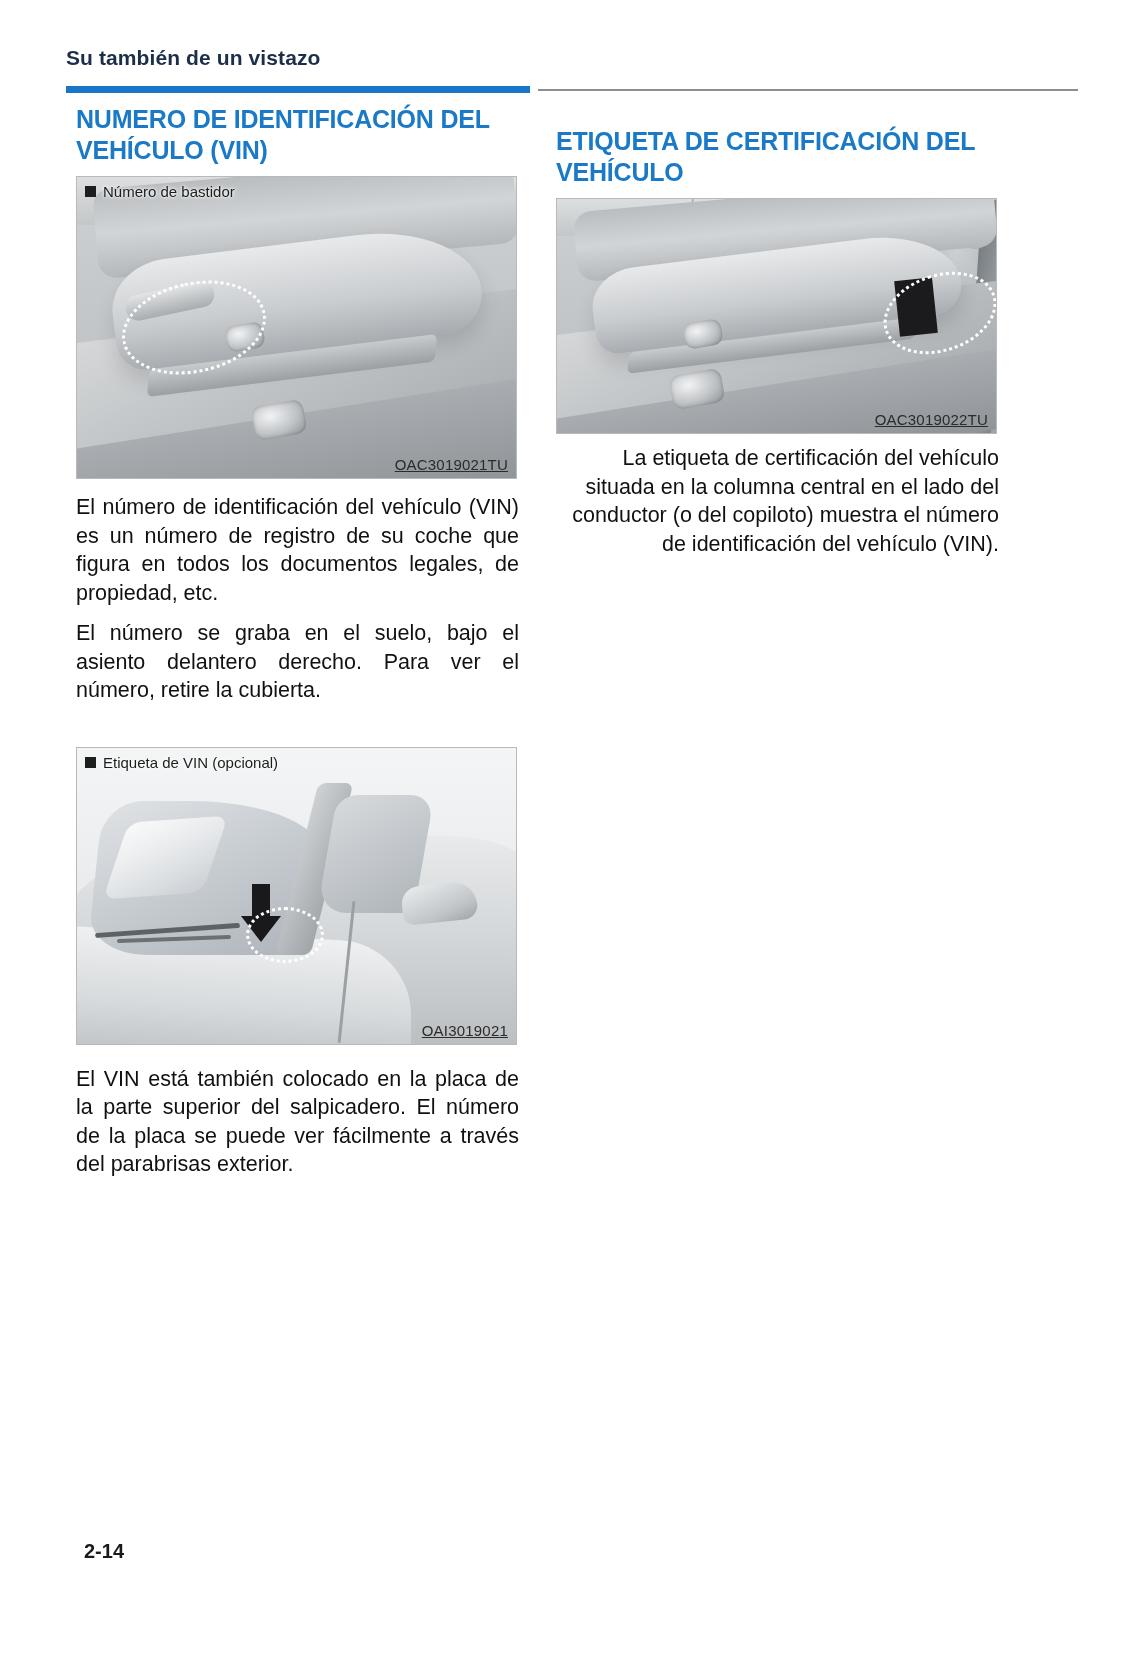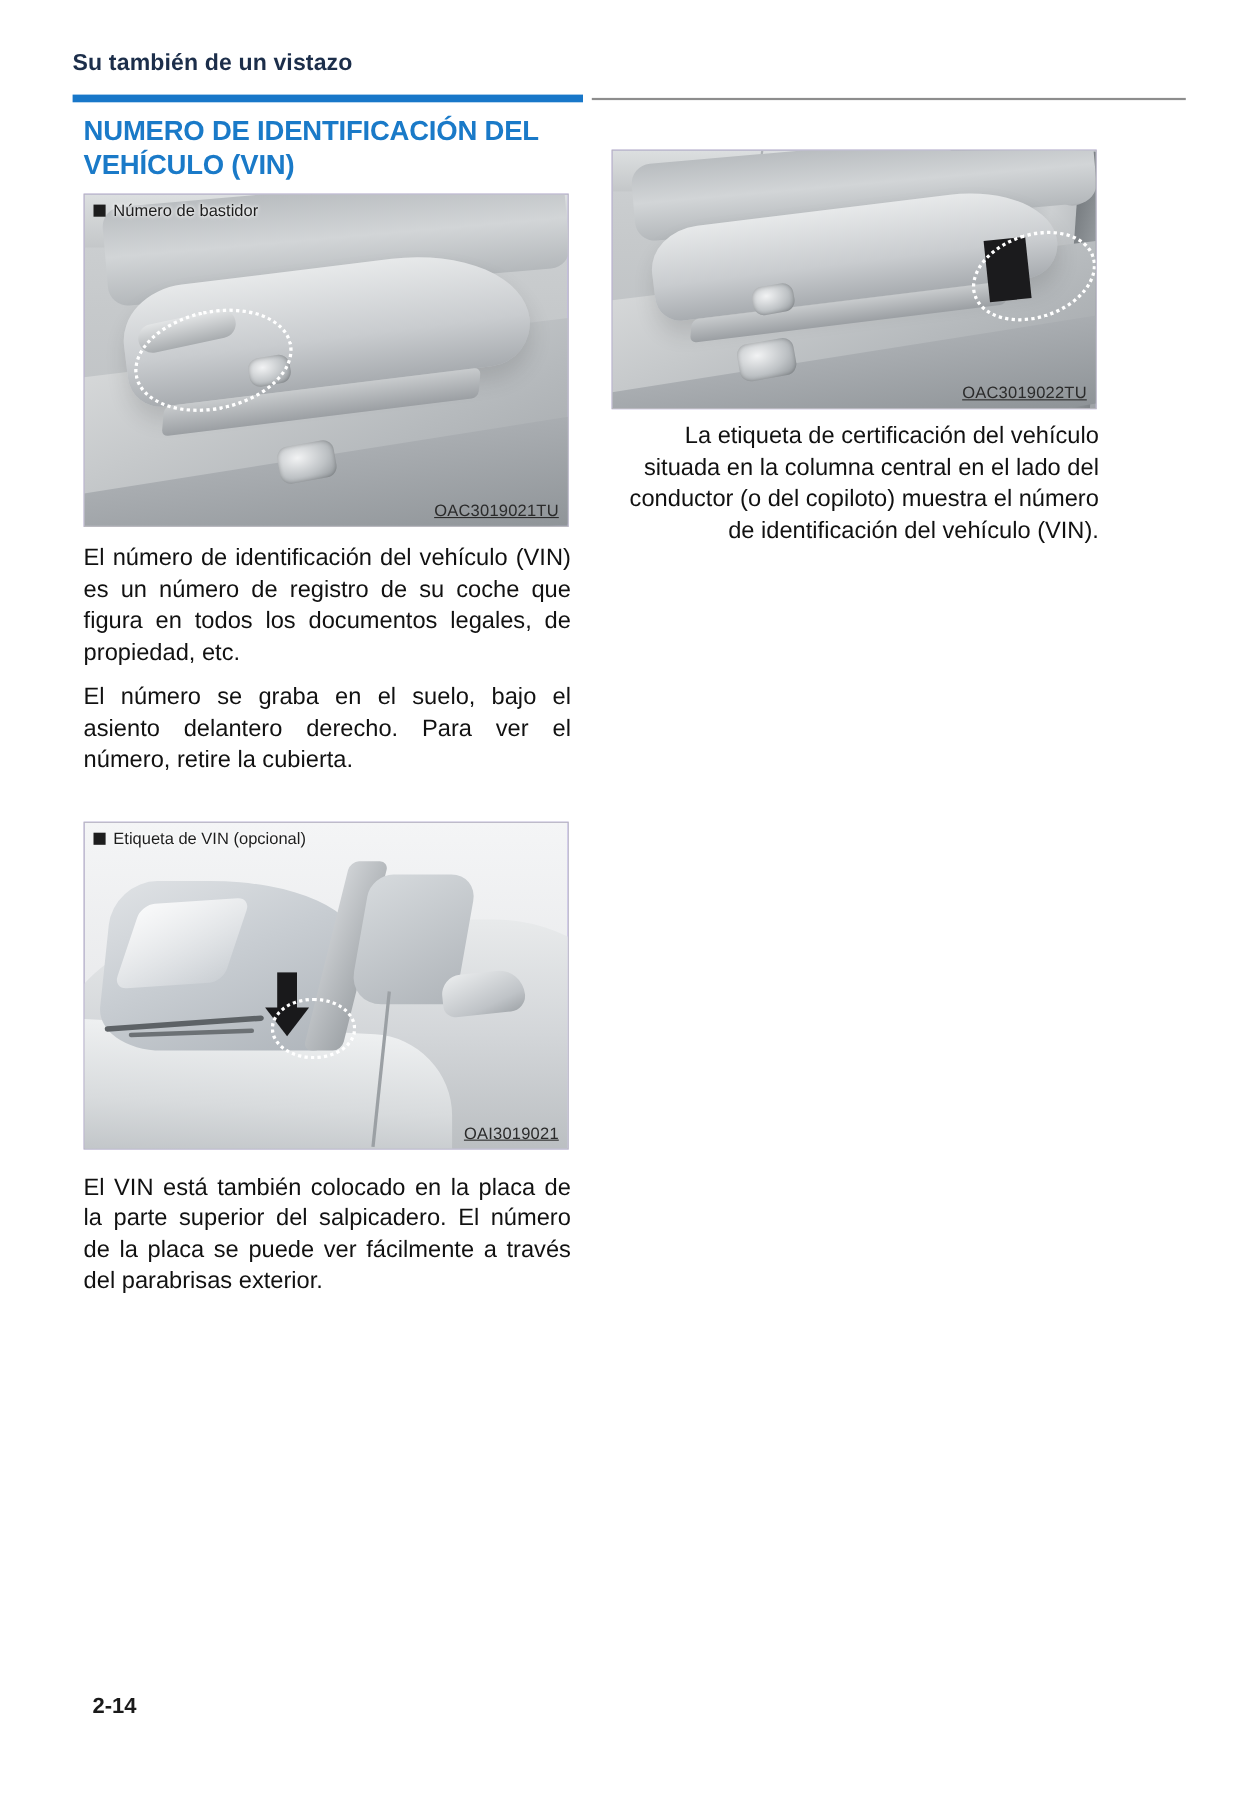--- a/index.html
+++ b/index.html
@@ -72,21 +72,21 @@
     letter-spacing: -0.2px;
   }
 
   
   .figure {
     position: relative;
     margin-top: 10px;
     border: 1px solid #b9b9b9;
     box-sizing: border-box;
     overflow: hidden;
-    background: #c4b5fd;
+    background: #ef4444;
   }
   .fig-vin {
     width: 441px;
     height: 303px;
   }
   .fig-cert {
     width: 441px;
     height: 236px;
   }
   .fig-label {
@@ -501,20 +501,21 @@
       <div class="fig-code">OAI3019021</div>
     </div>
 
     <div class="text-block-left" style="margin-top:20px;">
       <p class="body">El VIN está también colocado en la placa de la parte superior del salpicadero. El número de la placa se puede ver fácilmente a través del parabrisas exterior.</p>
     </div>
   </div>
 
   <div class="col-right">
 
+    <h2 class="section-title">ETIQUETA DE CERTIFICACIÓN DEL VEHÍCULO</h2>
 
     <div class="figure fig-cert">
       <div class="scene-interior">
         <div class="ceiling"></div>
         <div class="ceiling-line" style="left:30%"></div>
         <div class="ceiling-line" style="left:52%"></div>
         <div class="pillar">
           <div class="pillar-inner"></div>
           <div class="door-latch"></div>
         </div>

